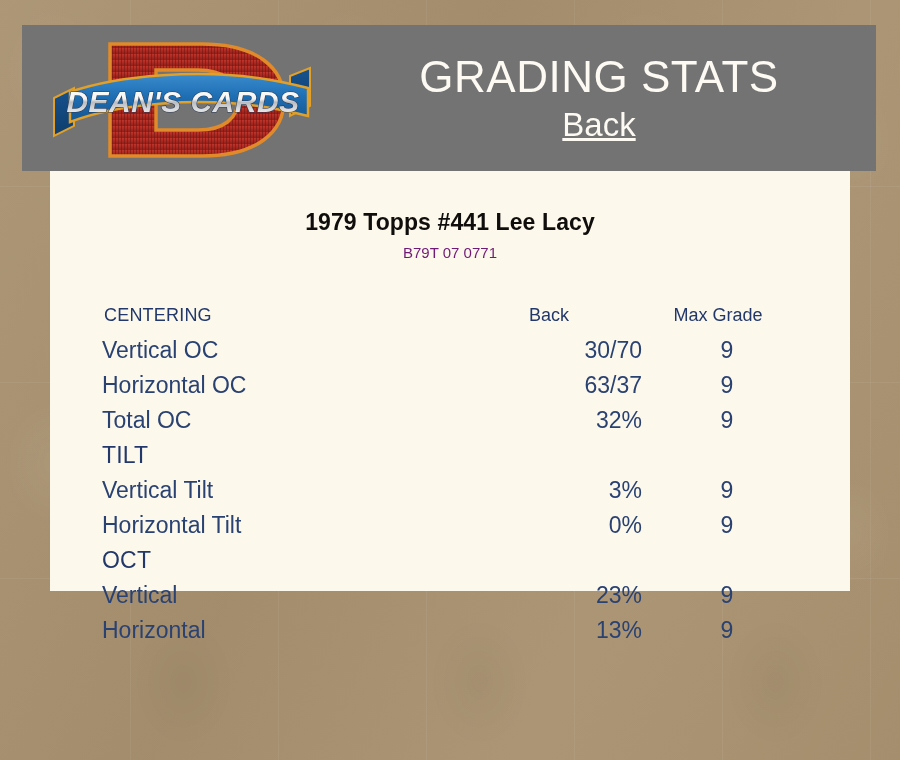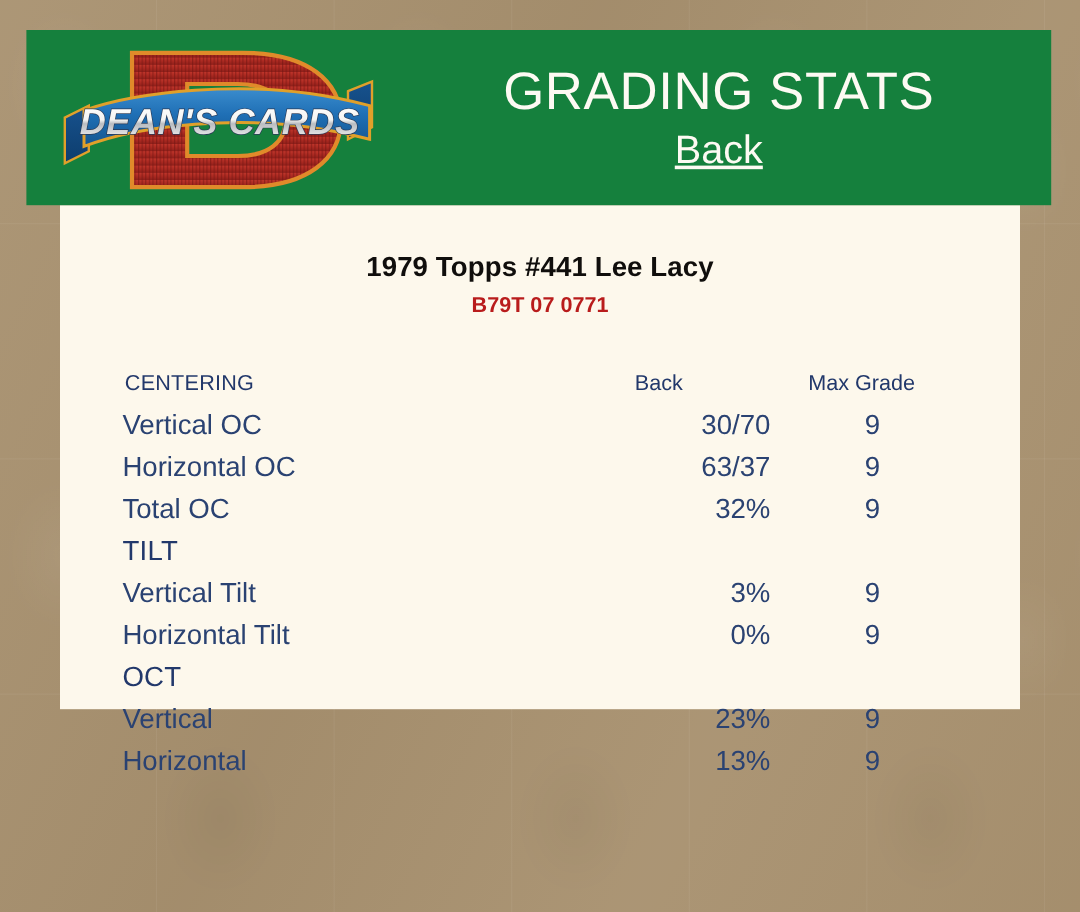--- a/index.html
+++ b/index.html
@@ -45,21 +45,21 @@
     pointer-events: none;
   }
 
   
   #header-bar {
     position: absolute;
     left: 22px;
     top: 25px;
     width: 854px;
     height: 146px;
-    background: #15803d;
+    background: #737373;
     z-index: 3;
   }
 
   
   #logo {
     position: absolute;
     left: 30px;
     top: 5px;
     width: 262px;
     height: 140px;
@@ -114,23 +114,23 @@
     text-align: center;
     font-size: 23px;
     font-weight: bold;
     color: #100e0c;
     letter-spacing: 0.1px;
   }
   #card-id {
     margin: 0;
     padding-top: 8px;
     text-align: center;
-    font-size: 18px;
-    font-weight: 700;
-    color: #b91c1c;
+    font-size: 15px;
+    font-weight: 400;
+    color: #701a75;
   }
 
   
   #stats-table {
     margin: 36px 0 0 0;
     border-collapse: collapse;
     width: 710px;
     margin-left: 52px;
     color: #22386b;
   }

